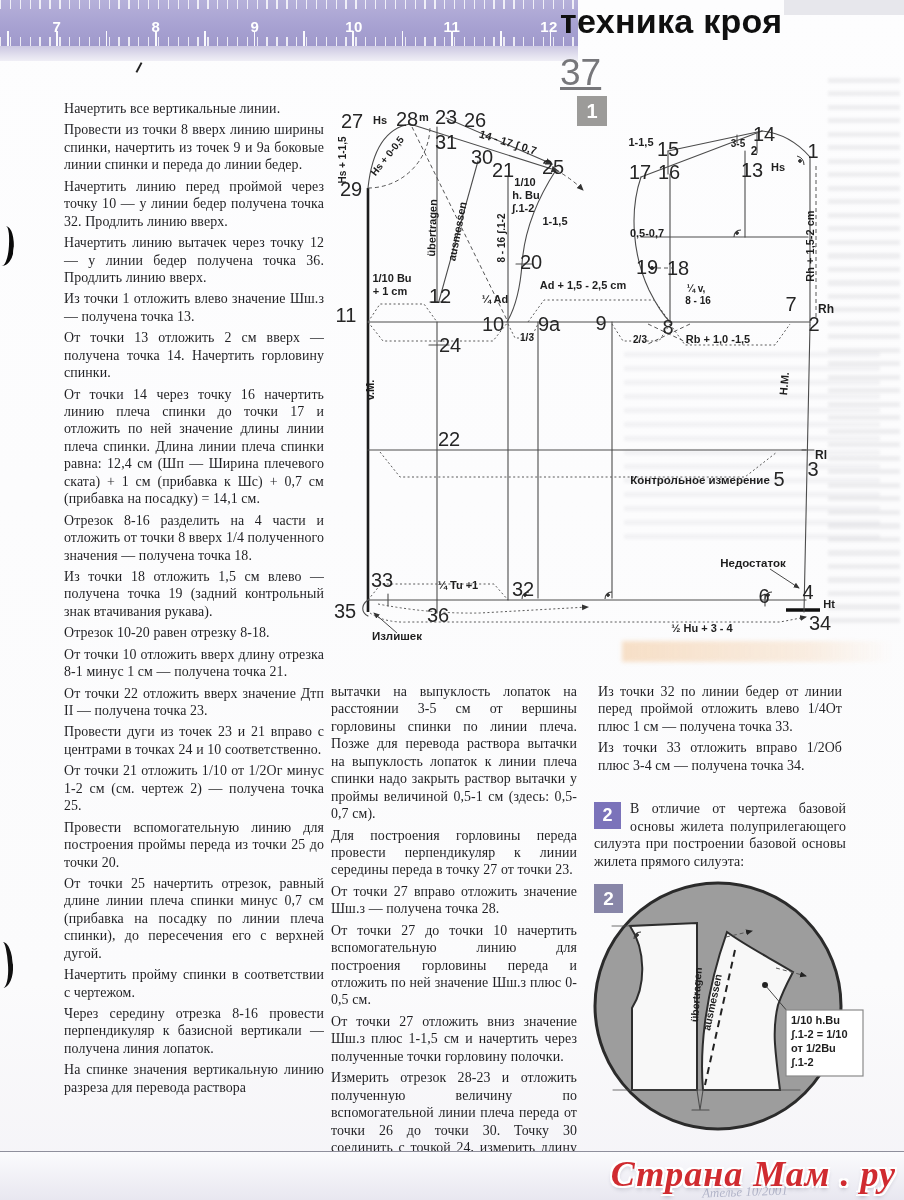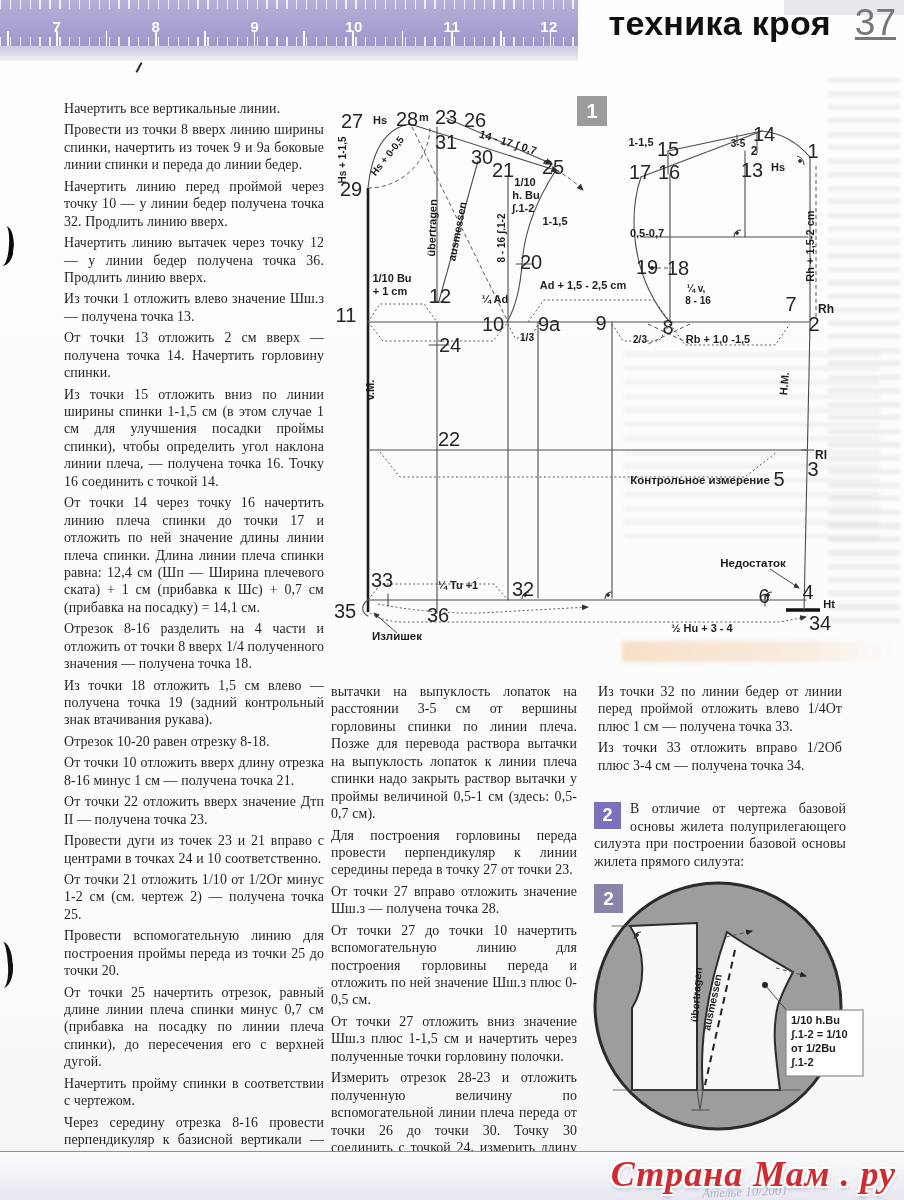--- a/index.html
+++ b/index.html
@@ -18,21 +18,21 @@
          background-position:7px 0;}
   .ruler-num{position:absolute;top:18px;transform:translateX(-50%);color:#fff;
          font:700 15px "Liberation Sans",sans-serif;letter-spacing:.5px;}
   .ruler-num:nth-of-type(1){left:57px;} .ruler-num:nth-of-type(2){left:156px;}
   .ruler-num:nth-of-type(3){left:255px;} .ruler-num:nth-of-type(4){left:354px;}
   .ruler-num:nth-of-type(5){left:452px;} .ruler-num:nth-of-type(6){left:549px;}
   .ruler-sub{position:absolute;left:0;top:46px;width:578px;height:15px;
          background:linear-gradient(180deg,#ccc8e2,#f0eff6);}
   .corner-box{position:absolute;left:784px;top:0;width:120px;height:15px;background:#e7e7ec;}
   .masthead{position:absolute;left:560px;top:2px;width:336px;display:flex;justify-content:flex-end;
-         align-items:baseline;gap:24px;font-family:"Liberation Sans",sans-serif;}
+         align-items:baseline;gap:11px;font-family:"Liberation Sans",sans-serif;flex-direction:column;}
   .masthead .t{font-size:34px;font-weight:700;color:#101010;letter-spacing:.3px;}
   .masthead .n{font-size:37px;font-weight:400;color:#77777b;text-decoration:underline;}
   
   .col{position:absolute;text-align:justify;font-size:13.9px;line-height:1.255;letter-spacing:.1px;overflow:hidden;}
   .col p{margin:4px;}
   .col-left{left:60px;top:96px;width:268px;height:1057px;}
   .col-mid{left:327px;top:679px;width:254px;height:478px;}
   .col-right{left:594px;top:679px;width:252px;}
   .sec2{margin-top:26px;}
   .badge{display:inline-flex;align-items:center;justify-content:center;color:#fff;
@@ -110,26 +110,25 @@
   <div class="bleed bleed2"></div>
   <div class="bleed bleed3"></div>
 
   <div class="col col-left">
       <p>Начертить все вертикальные линии.</p>
       <p>Провести из точки 8 вверх линию ширины спинки, начертить из точек 9 и 9а боковые линии спинки и переда до линии бедер.</p>
       <p>Начертить линию перед проймой через точку 10 — у линии бедер получена точка 32. Продлить линию вверх.</p>
       <p>Начертить линию вытачек через точку 12 — у линии бедер получена точка 36. Продлить линию вверх.</p>
       <p>Из точки 1 отложить влево значение Шш.з — получена точка 13.</p>
       <p>От точки 13 отложить 2 см вверх — получена точка 14. Начертить горловину спинки.</p>
-      <p>Из точки 15 отложить вниз по линии ширины спинки 1-1,5 см (в этом случае 1 см для улучшения посадки проймы спинки), чтобы определить угол наклона линии плеча, — получена точка 16. Точку 16 соединить с точкой 14.</p>
       <p>От точки 14 через точку 16 начертить линию плеча спинки до точки 17 и отложить по ней значение длины линии плеча спинки. Длина линии плеча спинки равна: 12,4 см (Шп — Ширина плечевого ската) + 1 см (прибавка к Шс) + 0,7 см (прибавка на посадку) = 14,1 см.</p>
       <p>Отрезок 8-16 разделить на 4 части и отложить от точки 8 вверх 1/4 полученного значения — получена точка 18.</p>
       <p>Из точки 18 отложить 1,5 см влево — получена точка 19 (задний контрольный знак втачивания рукава).</p>
       <p>Отрезок 10-20 равен отрезку 8-18.</p>
-      <p>От точки 10 отложить вверх длину отрезка 8-16 минус 1 см — получена точка 21.</p>
+      <p>От точки 10 отложить вверх длину отрезка 8-1 минус 1 см — получена точка 21.</p>
       <p>От точки 22 отложить вверх значение Дтп II — получена точка 23.</p>
       <p>Провести дуги из точек 23 и 21 вправо с центрами в точках 24 и 10 соответственно.</p>
       <p>От точки 21 отложить 1/10 от 1/2Ог минус 1-2 см (см. чертеж 2) — получена точка 25.</p>
       <p>Провести вспомогательную линию для построения проймы переда из точки 25 до точки 20.</p>
       <p>От точки 25 начертить отрезок, равный длине линии плеча спинки минус 0,7 см (прибавка на посадку по линии плеча спинки), до пересечения его с верхней дугой.</p>
       <p>Начертить пройму спинки в соответствии с чертежом.</p>
       <p>Через середину отрезка 8-16 провести перпендикуляр к базисной вертикали — получена линия лопаток.</p>
       <p>На спинке значения вертикальную линию разреза для перевода раствора</p>
     </div>
   <div class="col col-mid">

